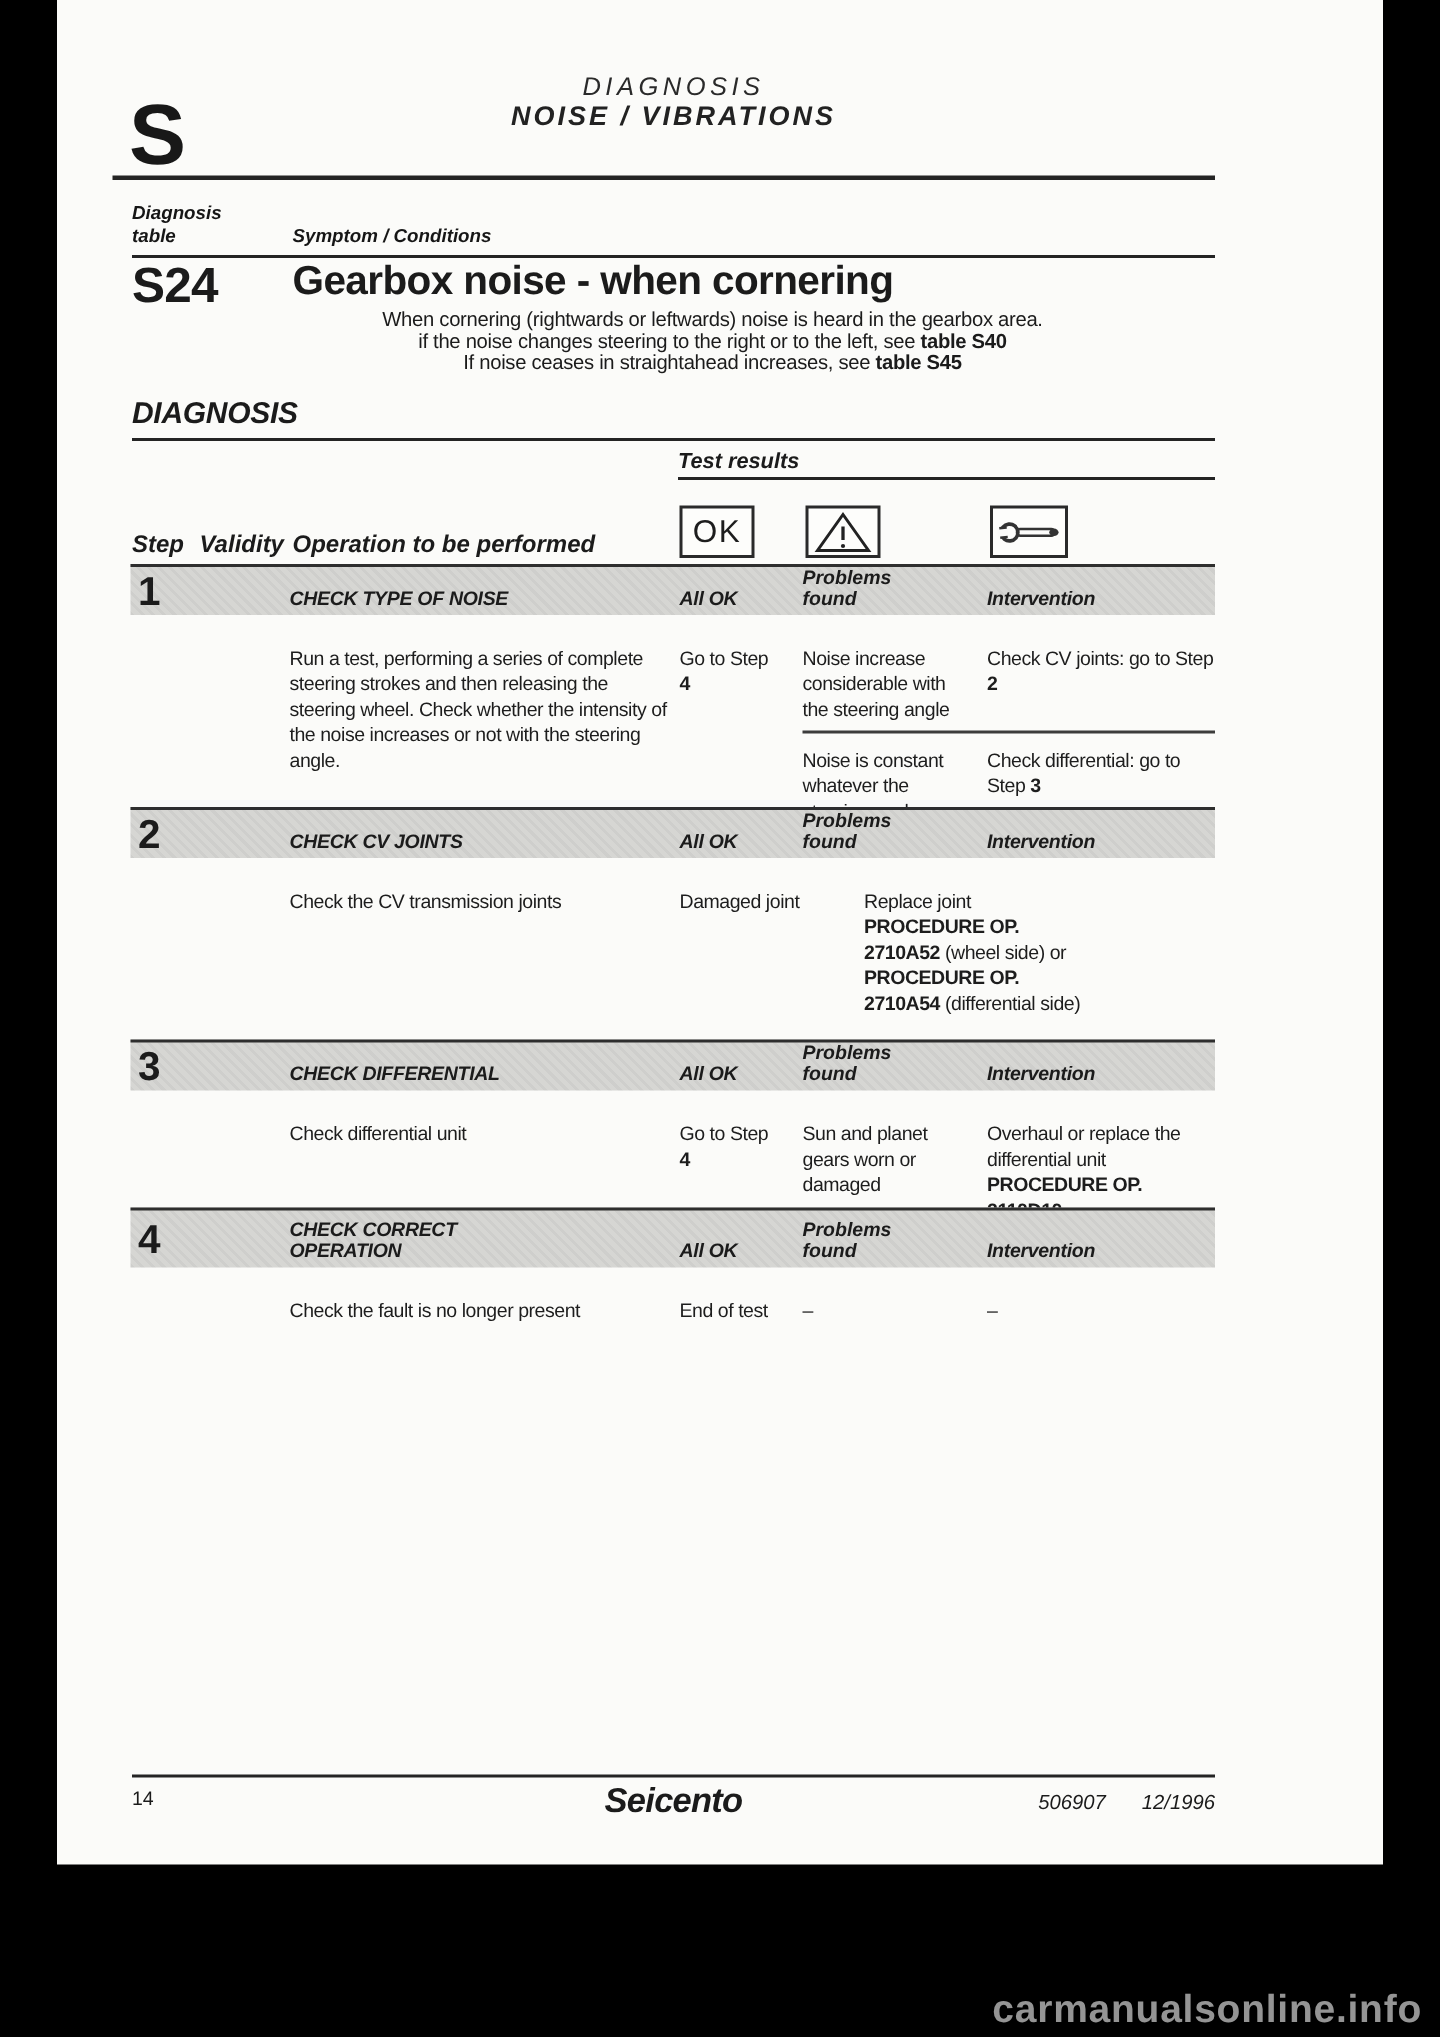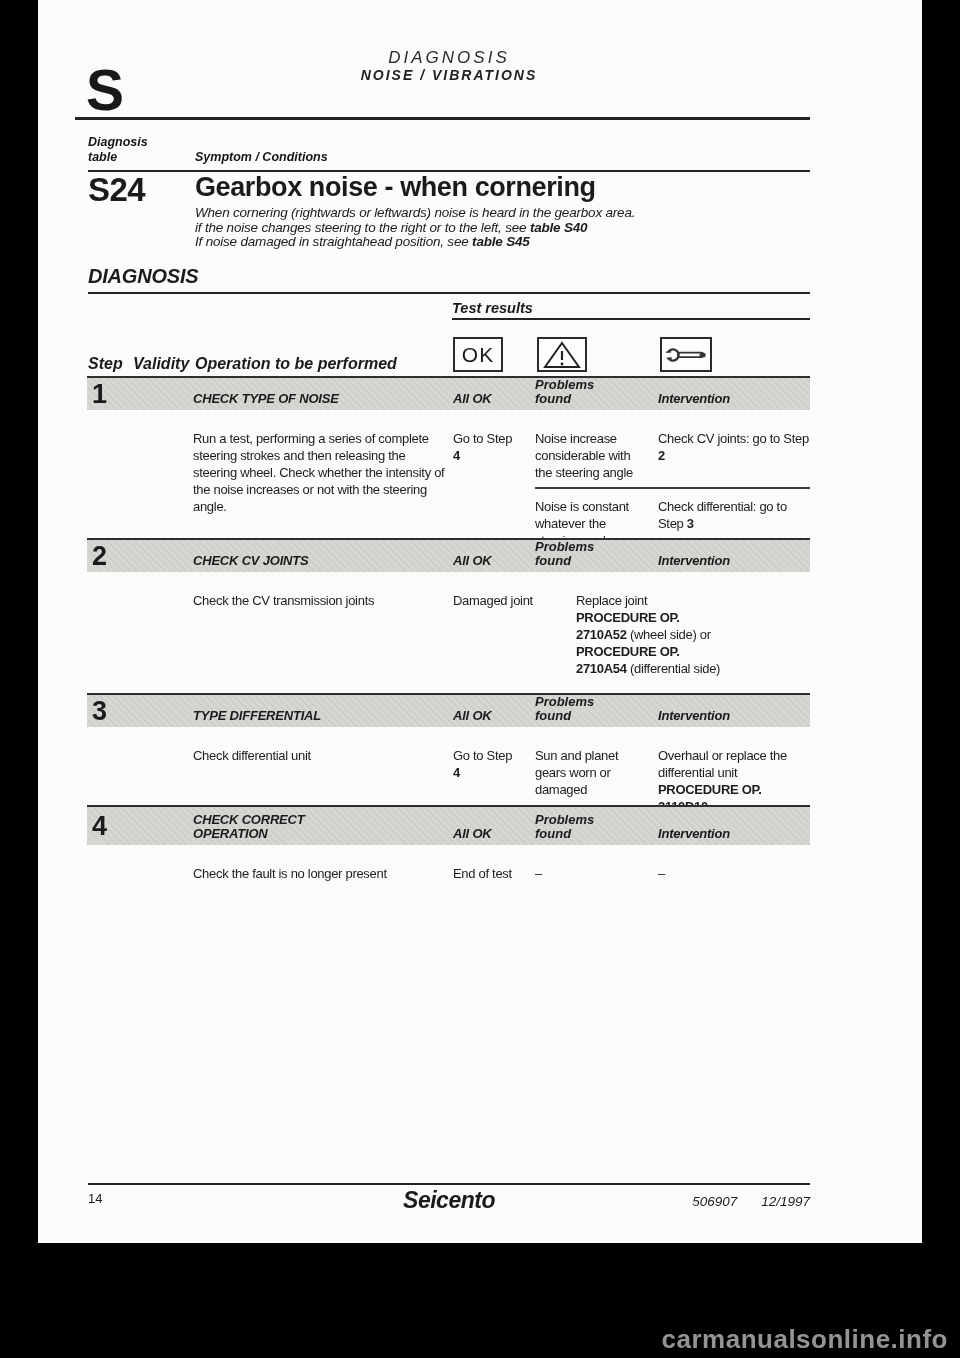--- a/index.html
+++ b/index.html
@@ -11,31 +11,31 @@
   .page{
     position:absolute;left:38px;top:0;width:884px;height:1243px;
     background:#fbfbf9;overflow:hidden;
   }
   .abs{position:absolute;}
   .rule{background:#242424;}
   
   .hdr-title{left:50px;width:722px;top:48px;text-align:center;font-style:italic;
     font-size:17px;letter-spacing:3px;color:#2a2a2a;}
   .hdr-sub{left:50px;width:722px;top:67px;text-align:center;font-style:italic;
-    font-weight:bold;font-size:14px;letter-spacing:2px;color:#222;}
+    font-weight:bold;font-size:18px;letter-spacing:2px;color:#222;}
   .big-s{left:48px;top:62px;font-size:57px;font-weight:800;line-height:1;color:#181818;}
   .rule-s{left:37px;top:117px;width:735px;height:3px;}
   .small-hdr{font-weight:bold;font-style:italic;font-size:12.5px;line-height:1.2;color:#161616;}
   .diag-table-lbl{left:50px;top:135px;}
   .symptom-lbl{left:157px;top:150px;}
   .rule-sym{left:50px;top:170px;width:722px;height:2px;}
   .code{left:50px;top:173px;font-size:33px;font-weight:800;line-height:1;letter-spacing:-0.5px;}
   .sym-title{left:157px;top:174px;font-size:27px;font-weight:800;letter-spacing:-0.4px;line-height:1;}
-  .desc{left:157px;top:206px;width:560px;font-style:italic;font-size:13.5px;
-    line-height:14.5px;letter-spacing:-0.2px;}
+  .desc{left:157px;top:206px;width:560px;font-size:13.5px;
+    line-height:14.5px;letter-spacing:-0.2px;text-align:center;}
   .diag-hdr{left:50px;top:265px;font-size:20px;font-weight:800;font-style:italic;letter-spacing:-0.2px;}
   .rule-diag{left:50px;top:292px;width:722px;height:2px;}
   .test-results{left:414px;top:300px;font-size:14.5px;font-weight:bold;font-style:italic;}
   .rule-test{left:414px;top:318px;width:358px;height:2px;}
   .cols-hdr{top:355px;font-size:16px;font-weight:bold;font-style:italic;}
   .col-step{left:50px;} .col-validity{left:95px;} .col-oper{left:157px;}
   .icon-box{border:2px solid #2a2a2a;background:#fdfdfb;display:flex;
     align-items:center;justify-content:center;box-sizing:border-box;}
   .ok-box{left:415px;top:337px;width:50px;height:35px;font-size:21px;letter-spacing:1px;color:#1d1d1d;}
   .warn-box{left:499px;top:337px;width:50px;height:35px;}
@@ -84,21 +84,21 @@
   <div class="abs small-hdr diag-table-lbl" style="white-space:pre-line;">Diagnosis
 table</div>
   <div class="abs small-hdr symptom-lbl">Symptom / Conditions</div>
   <div class="abs rule rule-sym"></div>
 
   <div class="abs code">S24</div>
   <div class="abs sym-title">Gearbox noise - when cornering</div>
   <div class="abs desc">
     <div><span>When cornering (rightwards or leftwards) noise is heard in the gearbox area.</span></div>
     <div><span>if the noise changes steering to the right or to the left, see </span><span class="b">table S40</span></div>
-    <div><span>If noise damaged in straightahead position, see </span><span class="b">table S45</span></div>
+    <div><span>If noise ceases in straightahead increases, see </span><span class="b">table S45</span></div>
   </div>
 
   <div class="abs diag-hdr">DIAGNOSIS</div>
   <div class="abs rule rule-diag"></div>
   <div class="abs test-results">Test results</div>
   <div class="abs rule rule-test"></div>
 
   <div class="abs cols-hdr col-step">Step</div>
   <div class="abs cols-hdr col-validity">Validity</div>
   <div class="abs cols-hdr col-oper">Operation to be performed</div>
@@ -168,21 +168,21 @@
           <div class="out-prob">Damaged joint</div>
           <div class="out-int"><span>Replace joint </span><span class="b">PROCEDURE OP. 2710A52</span><span> (wheel side) or </span><span class="b">PROCEDURE OP. 2710A54</span><span> (differential side)</span></div>
         </div>
       </div>
     </div>
   </section>
 
   <section class="step s3">
     <div class="band">
       <div class="num">3</div>
-      <div class="btitle">TYPE DIFFERENTIAL</div>
+      <div class="btitle">CHECK DIFFERENTIAL</div>
       <div class="ball">All OK</div>
       <div class="bprob"><span>Problems</span><br><span>found</span></div>
       <div class="bint">Intervention</div>
     </div>
     <div class="body-row">
       <div></div>
       <div class="cell-op">Check differential unit</div>
       <div class="cell-ok"><span>Go to Step </span><span class="b">4</span></div>
       <div>
         <div class="outcome">
@@ -210,16 +210,16 @@
           <div class="out-prob">–</div>
           <div class="out-int"><span>–</span></div>
         </div>
       </div>
     </div>
   </section>
 
   <div class="abs rule rule-foot"></div>
   <div class="abs page-num">14</div>
   <div class="abs brand">Seicento</div>
-  <div class="abs foot-right"><span style="margin-left:0">506907</span><span>12/1997</span></div>
+  <div class="abs foot-right"><span style="margin-left:0">506907</span><span>12/1996</span></div>
 </div>
 
 <div class="watermark">carmanualsonline.info</div>
 
 </body></html>

